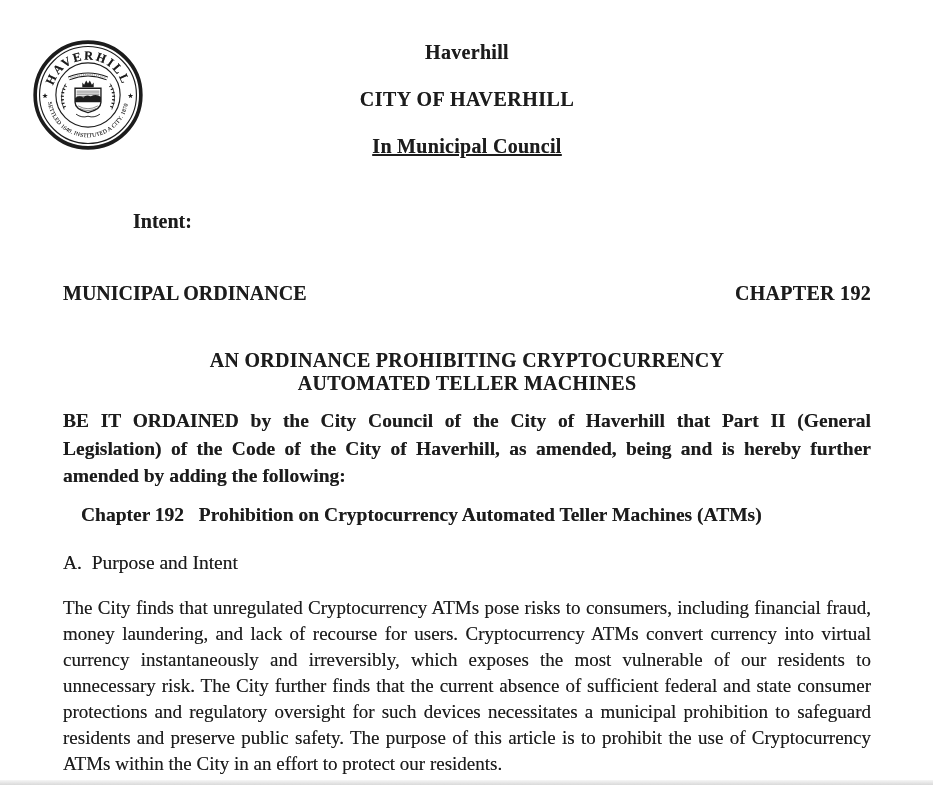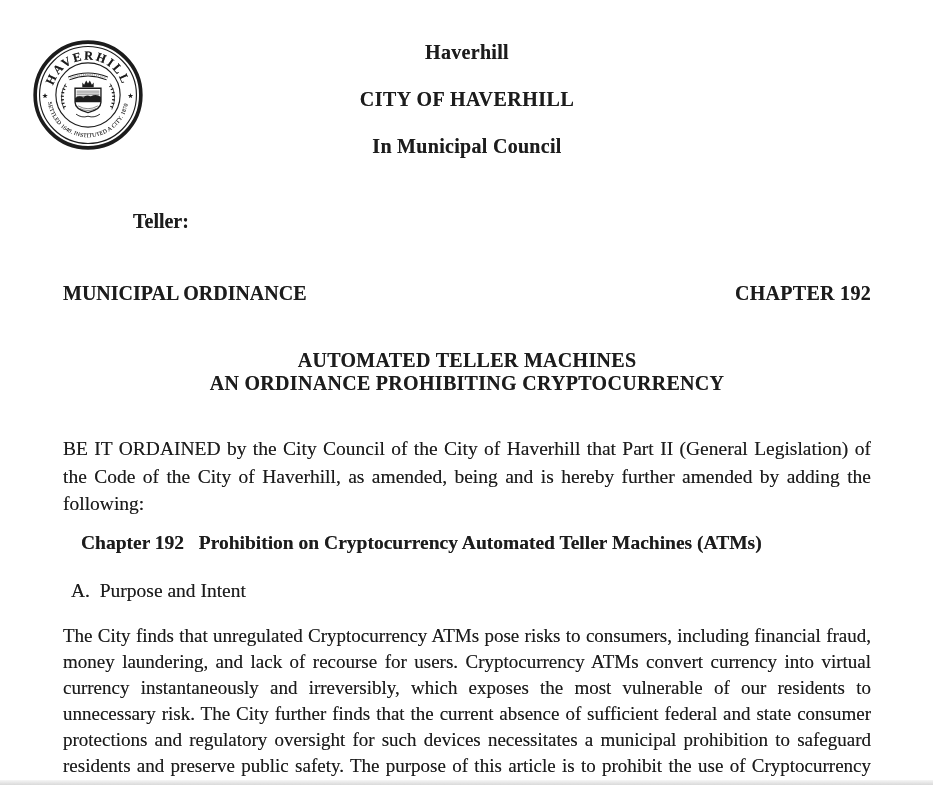--- a/index.html
+++ b/index.html
@@ -13,47 +13,47 @@
     color:#1c1c1c;
     overflow:hidden;
     text-shadow:0 0 0.35px rgba(25,25,25,0.55);
   }
   .seal{
     position:absolute;left:31px;top:38px;width:114px;height:114px;
   }
   .doc-header{text-align:center;padding-top:40px;}
   .h-line{font-weight:bold;font-size:20px;line-height:24px;letter-spacing:0.3px;}
   .h-city{margin-top:23px;letter-spacing:0.5px;text-align:center;}
-  .h-council{margin-top:23px;}
+  .h-council{margin-top:23px;text-decoration:underline;}
   .ordered{
     margin-top:51px;margin-left:70px;
     font-weight:bold;font-size:20px;line-height:24px;
   }
   .ord-row{
     margin-top:48px;
     display:flex;justify-content:space-between;align-items:baseline;
     font-weight:bold;font-size:20px;line-height:24px;gap:34px;
   }
   .ord-row .chap{letter-spacing:0.3px;}
   .ord-title{
     margin-top:44px;text-align:center;
     font-weight:bold;font-size:20px;line-height:23px;letter-spacing:0.3px;
   }
   .enactment{
-    margin:40px 0 0 0;
-    font-weight:normal;font-size:19.5px;line-height:27.5px;
+    margin:12px 0 0 0;
+    font-weight:bold;font-size:19.5px;line-height:27.5px;
     text-align:justify;
   }
   .chapter-heading{
     margin:13px 0 0 18px;
     font-weight:bold;font-size:19.5px;line-height:24px;
     white-space:pre-wrap;
   }
   .section-heading{
-    margin:24px 0 0 8px;
+    margin:24px 0 0 0;
     font-size:19.5px;line-height:24px;
     white-space:pre-wrap;
   }
   .purpose{
     margin:20px 0 0 0;
     font-size:19px;line-height:26px;
     text-align:justify;
   }
   .scan-edge{
     position:absolute;left:0;right:0;bottom:0;height:5px;
@@ -108,30 +108,30 @@
       <path d="M87,147 q11,8 23,4 q12,4 23,-4" stroke-width="1.8"></path>
     </g>
   </svg>
 
   <header class="doc-header">
     <div class="h-line">Haverhill</div>
     <div class="h-line h-city">CITY OF HAVERHILL</div>
     <div class="h-line h-council">In Municipal Council</div>
   </header>
 
-  <div class="ordered">Teller:</div>
+  <div class="ordered">Intent:</div>
 
   <div class="ord-row">
     <span>MUNICIPAL ORDINANCE</span>
     <span class="chap">CHAPTER 192</span>
   </div>
 
   <div class="ord-title">
+    <div>AN ORDINANCE PROHIBITING CRYPTOCURRENCY</div>
     <div>AUTOMATED TELLER MACHINES</div>
-    <div>AN ORDINANCE PROHIBITING CRYPTOCURRENCY</div>
   </div>
 
   <p class="enactment">BE IT ORDAINED by the City Council of the City of Haverhill that Part II (General Legislation) of the Code of the City of Haverhill, as amended, being and is hereby further amended by adding the following:</p>
 
   <p class="chapter-heading">Chapter 192   Prohibition on Cryptocurrency Automated Teller Machines (ATMs)</p>
 
   <p class="section-heading">A.  Purpose and Intent</p>
 
   <p class="purpose">The City finds that unregulated Cryptocurrency ATMs pose risks to consumers, including financial fraud, money laundering, and lack of recourse for users. Cryptocurrency ATMs convert currency into virtual currency instantaneously and irreversibly, which exposes the most vulnerable of our residents to unnecessary risk. The City further finds that the current absence of sufficient federal and state consumer protections and regulatory oversight for such devices necessitates a municipal prohibition to safeguard residents and preserve public safety. The purpose of this article is to prohibit the use of Cryptocurrency ATMs within the City in an effort to protect our residents.</p>
 

